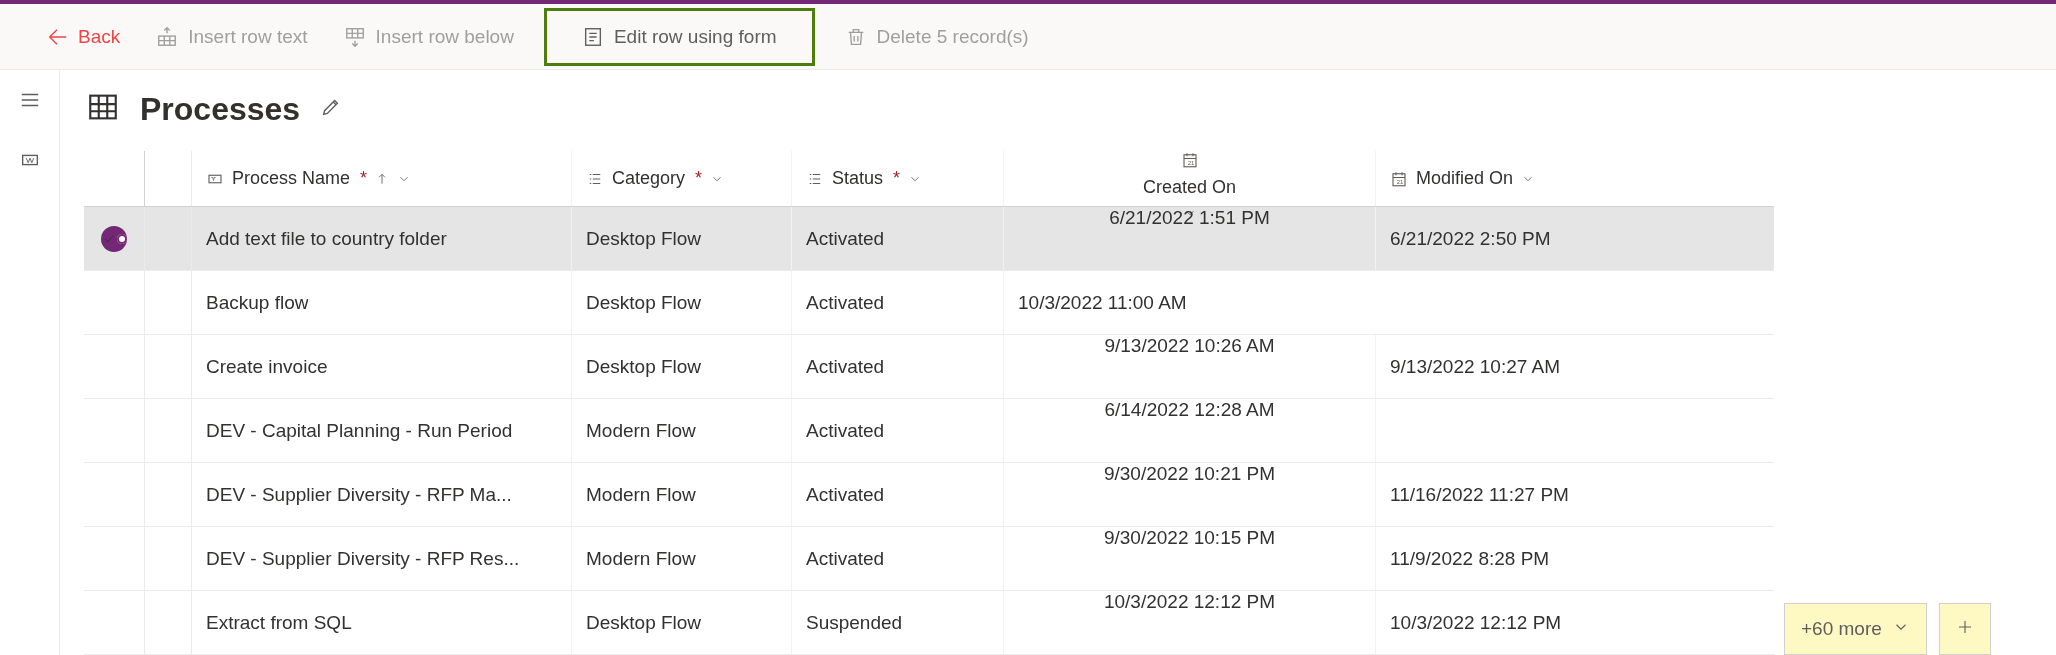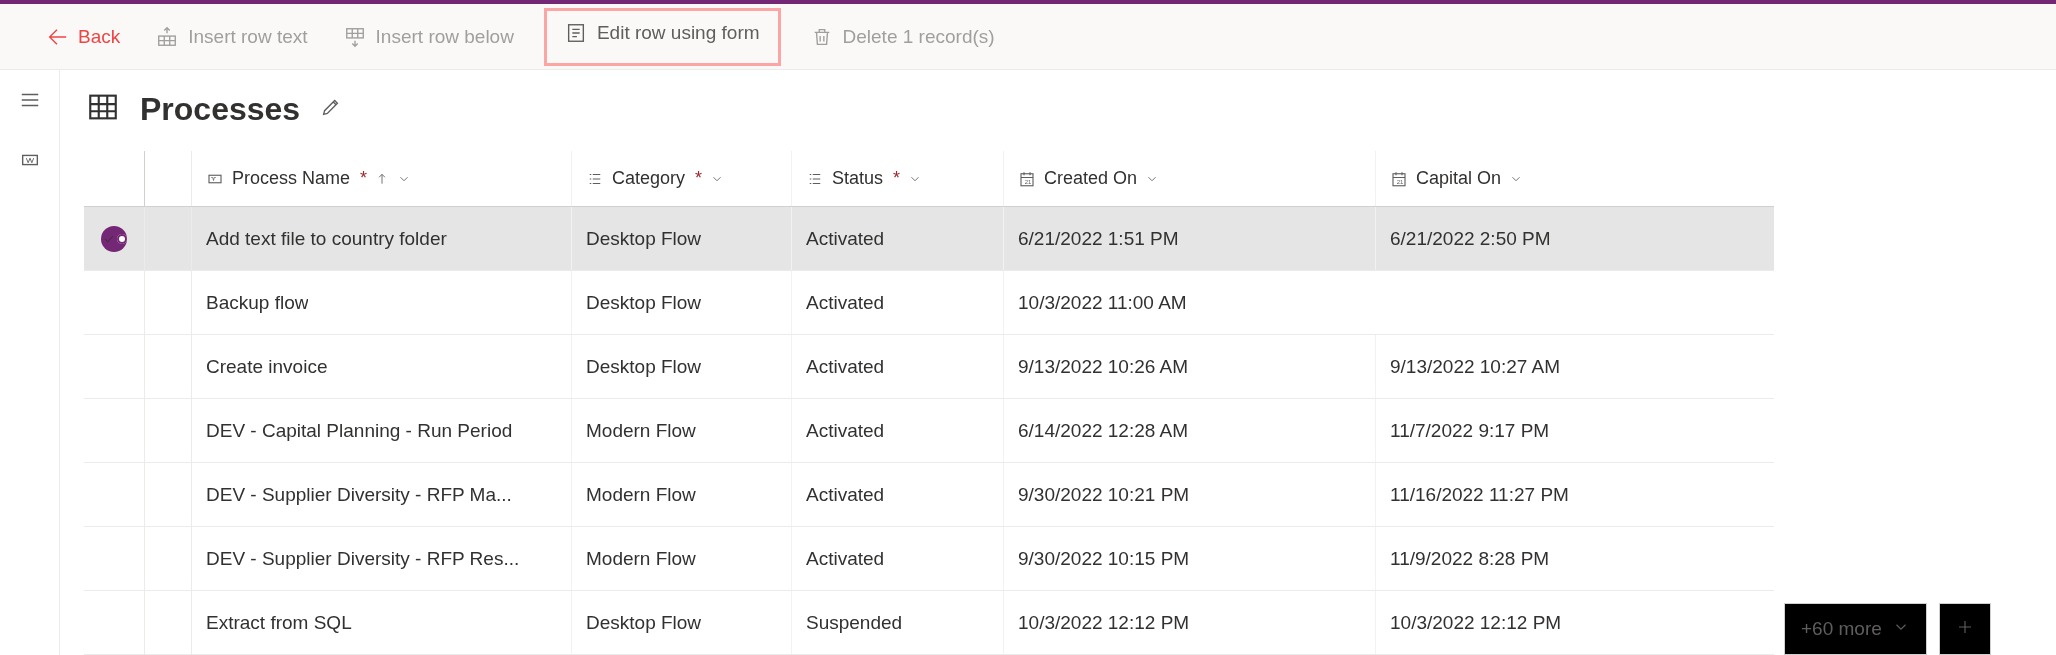--- a/index.html
+++ b/index.html
@@ -21,24 +21,24 @@
     display: flex; align-items: center; gap: 10px;
     height: 44px; padding: 0 6px;
     color: #a19f9d; cursor: pointer;
     font-size: 19px;
   }
   .toolbar-btn.enabled { color: #ef4444; }
   .toolbar-btn.highlight { color: #605e5c; }
   .toolbar-btn svg { width: 22px; height: 22px; }
   .toolbar-btn .icon { display:flex; align-items:center; }
   .highlight-box {
-    border: 3px solid #fca5a5;
-    padding: 0 12px;
+    border: 3px solid #4d7c0f;
+    padding: 0 29px;
     height: 58px;
-    display: flex; align-items: flex-start;
+    display: flex; align-items: center;
   }
 
   .main-row { display: flex; }
   .left-rail {
     width: 60px;
     border-right: 1px solid #edebe9;
     padding-top: 12px;
     display: flex; flex-direction: column; align-items: center; gap: 20px;
   }
   .rail-btn { width: 40px; height: 40px; display:flex;align-items:center;justify-content:center; cursor:pointer; color:#605e5c;}
@@ -59,41 +59,41 @@
   .grid-row { display:flex; height: 64px; align-items:stretch; border-bottom: 1px solid #edebe9; }
   .grid-row.selected { background: #e5e5e5; }
   .cell { display:flex; align-items:center; padding: 0 14px; font-size: 19px; border-right: 1px solid #f3f2f1;}
   .grid-header-row .cell { color:#323130; font-size: 18px; gap:8px; }
   .cell.sel { width: 60px; justify-content:center; border-right: none;}
   .cell.gutter { width: 48px; border-right: 1px solid #edebe9; border-left: 1px solid #edebe9; }
   .grid-header-row .cell.gutter { border-left: 1px solid #d2d0ce; }
   .cell.c-name { width: 380px; }
   .cell.c-cat  { width: 220px; }
   .cell.c-stat { width: 212px; }
-  .cell.c-cre  { width: 372px; }
+  .cell.c-cre  { width: 372px; flex-direction: column; }
   .cell.c-mod  { width: 368px; border-right: none;}
   .cell .trunc { white-space: nowrap; overflow: hidden; text-overflow: ellipsis; }
 
   .hdr-icon { color:#605e5c; display:flex; align-items:center;}
   .hdr-icon svg { width:18px; height:18px; }
   .req-star { color:#a4262c; margin-left:2px; }
   .sort-icon, .chev-icon { color:#605e5c; display:flex;align-items:center; }
   .sort-icon svg, .chev-icon svg { width:14px; height:14px; }
 
   .radio-checked {
     width: 26px; height:26px; border-radius:50%;
     background: #742774;
     display:flex;align-items:center;justify-content:center;
   }
   .radio-checked::after { content:""; width:10px;height:10px;border-radius:50%;background:#fff; box-shadow: 0 0 0 2px #742774 inset;}
   .radio-checked svg { width:16px;height:16px; }
 
   .right-controls { display:flex; gap: 12px; margin-left: 6px; }
   .more-btn, .plus-btn {
-    height: 52px; border:1px solid #d2d0ce; background:#000000;
+    height: 52px; border:1px solid #d2d0ce; background:#fef9c3;
     display:flex;align-items:center;justify-content:center;
     color:#605e5c; font-size:19px; cursor:pointer;
   }
   .more-btn { padding: 0 16px; gap:10px; }
   .plus-btn { width: 52px; }
   .plus-btn svg, .more-btn svg { width:18px;height:18px; }
 
   svg { stroke: currentColor; fill: none; stroke-width: 1.5; }
 </style>
 </head>
@@ -144,21 +144,21 @@
       <span>Edit row using form</span>
     </div>
   </div>
 
   <div class="toolbar-btn">
     <span class="icon">
       <svg viewBox="0 0 24 24">
           <path d="M4 7h16M9 7V4h6v3M6 7l1 13h10l1-13M10 11v6M14 11v6"></path>
         </svg>
     </span>
-    <span>Delete 1 record(s)</span>
+    <span>Delete 5 record(s)</span>
   </div>
 </div>
 
 <div class="main-row">
   <div class="left-rail">
     <div class="rail-btn">
       <span>
         <svg viewBox="0 0 24 24">
             <path d="M3 6h18M3 12h18M3 18h18"></path>
           </svg>
@@ -266,21 +266,21 @@
           </div>
 
           <div class="cell c-mod">
             <span class="hdr-icon">
               <svg viewBox="0 0 24 24">
                   <rect x="4" y="5" width="16" height="16"></rect>
                   <path d="M4 10h16M8 3v4M16 3v4"></path>
                   <text x="9" y="18" font-size="8" stroke="none" fill="currentColor">21</text>
                 </svg>
             </span>
-            <span>Capital On</span>
+            <span>Modified On</span>
             <span class="chev-icon">
                 <svg viewBox="0 0 24 24">
                   <path d="M6 9l6 6 6-6"></path>
                 </svg>
               </span>
           </div>
         </div>
 
         <div id="grid-body">
             <div class="grid-row selected">
@@ -350,23 +350,20 @@
                 <span class="trunc">DEV - Capital Planning - Run Period</span>
               </div>
               <div class="cell c-cat">
                 <span class="trunc">Modern Flow</span>
               </div>
               <div class="cell c-stat">
                 <span class="trunc">Activated</span>
               </div>
               <div class="cell c-cre">
                 <span class="trunc">6/14/2022 12:28 AM</span>
-              </div>
-              <div class="cell c-mod">
-                <span class="trunc">11/7/2022 9:17 PM</span>
               </div>
             </div>
             <div class="grid-row">
               <div class="cell sel"></div>
               <div class="cell gutter"></div>
               <div class="cell c-name">
                 <span class="trunc">DEV - Supplier Diversity - RFP Ma...</span>
               </div>
               <div class="cell c-cat">
                 <span class="trunc">Modern Flow</span>

